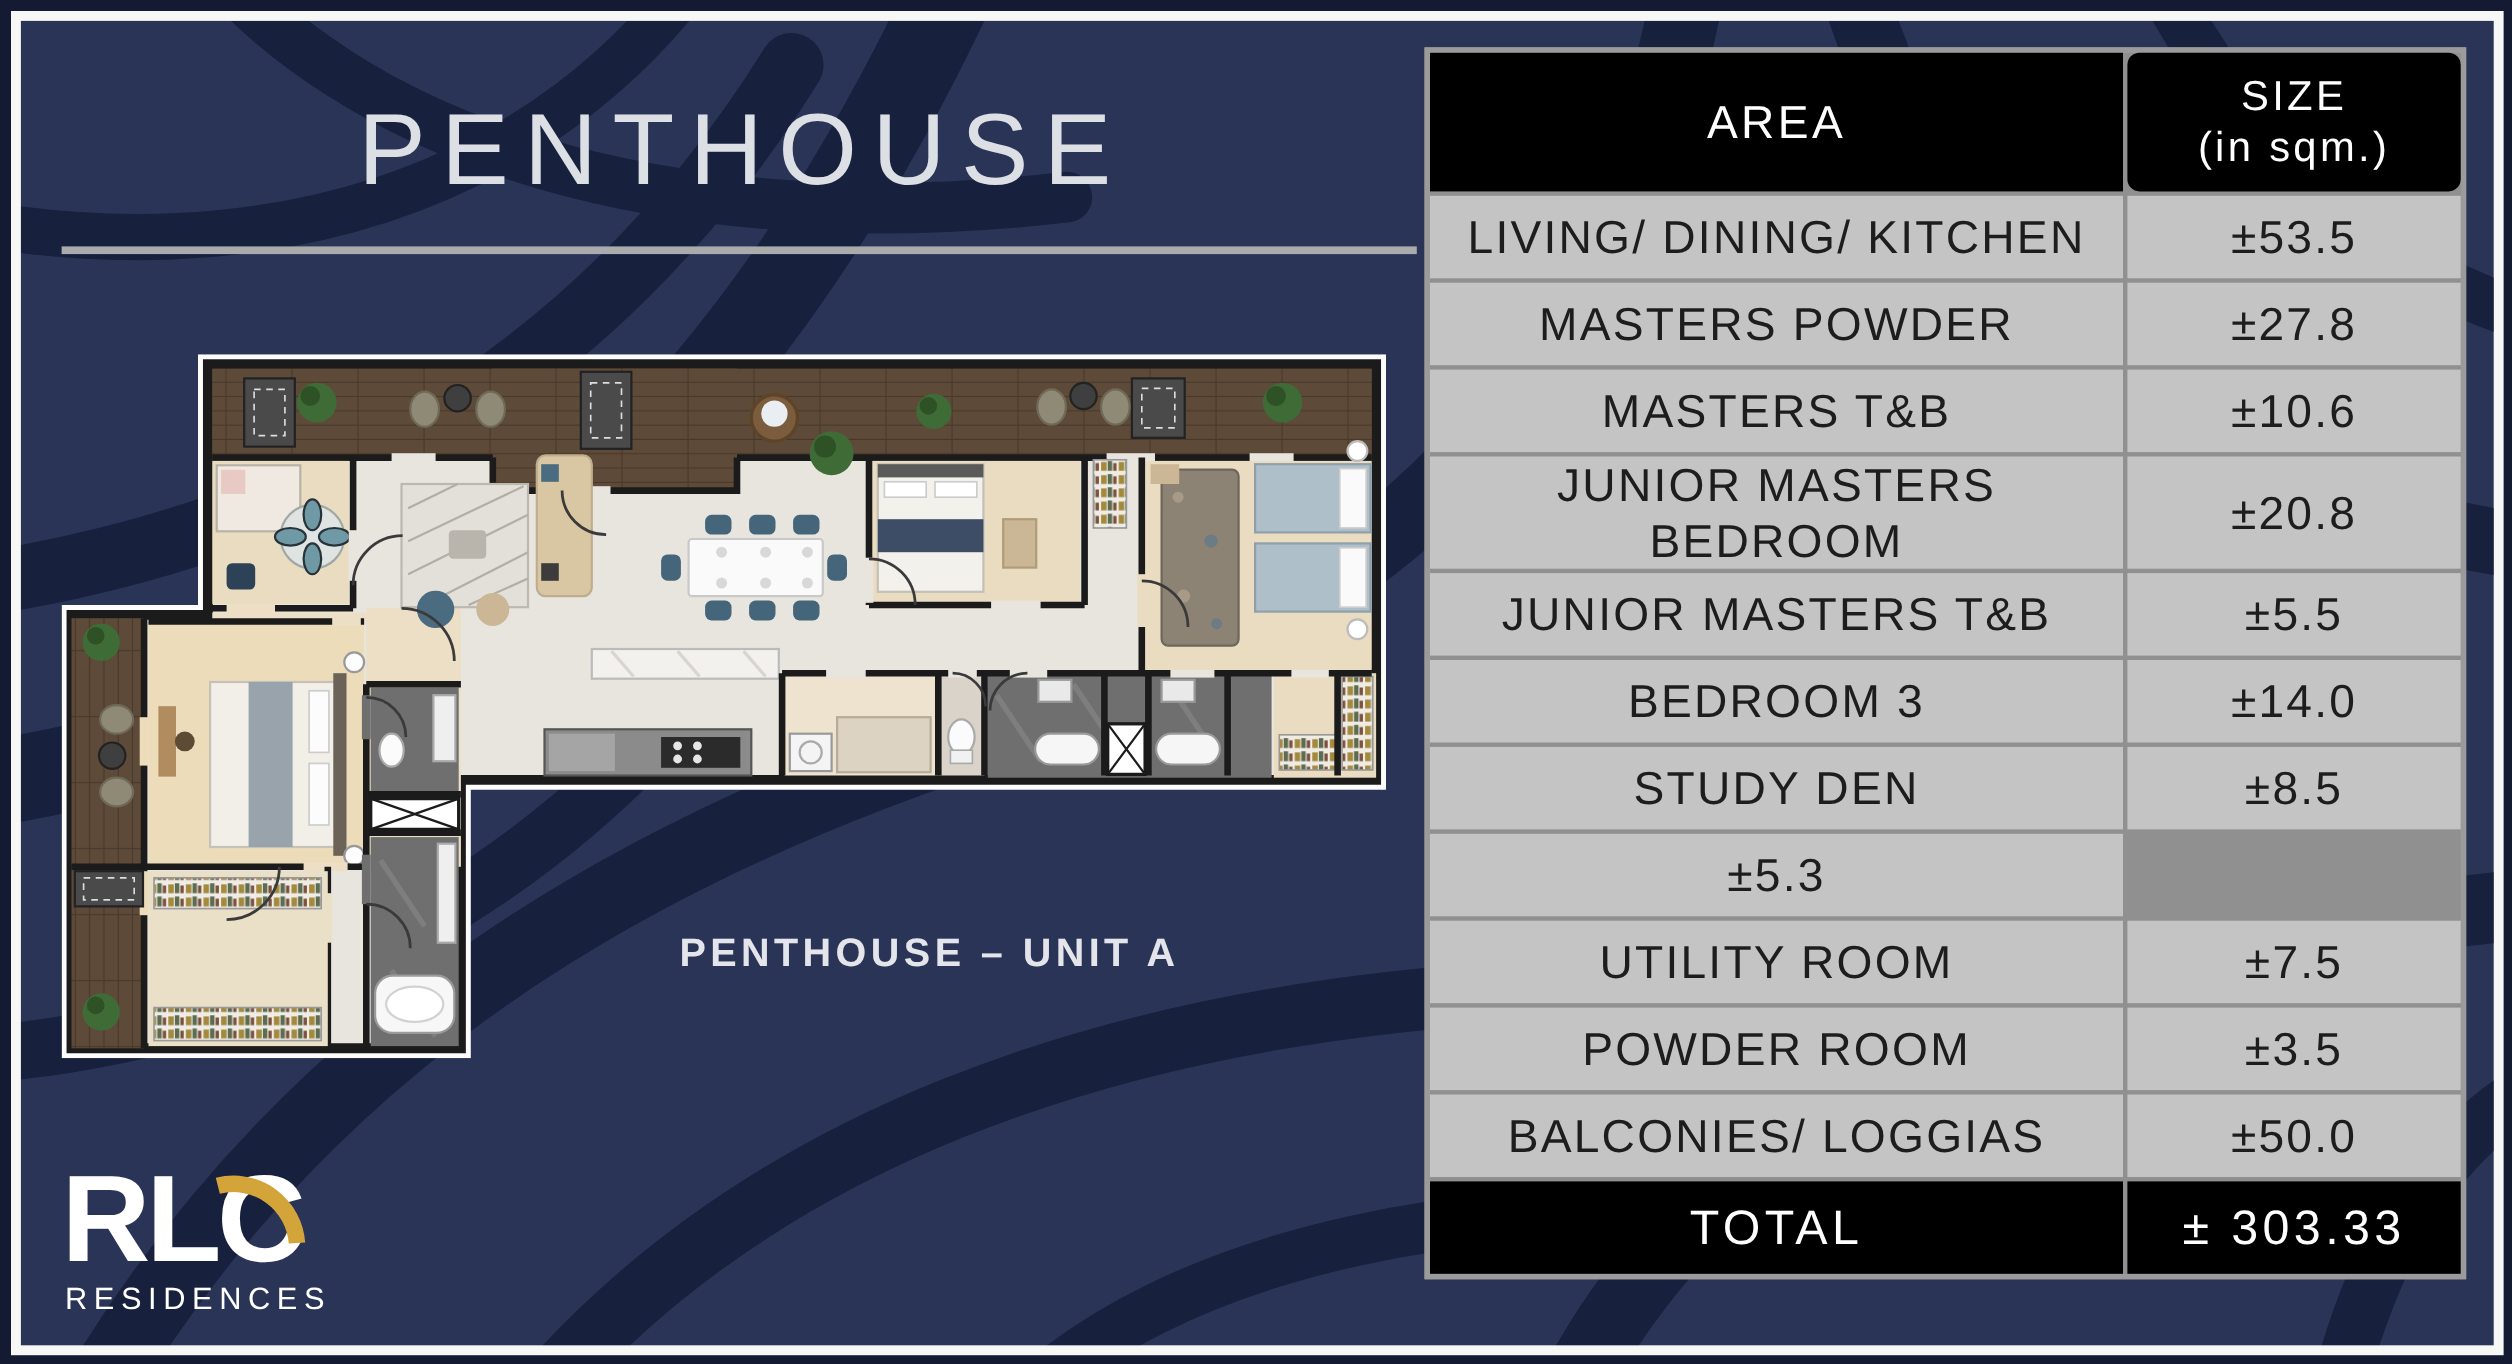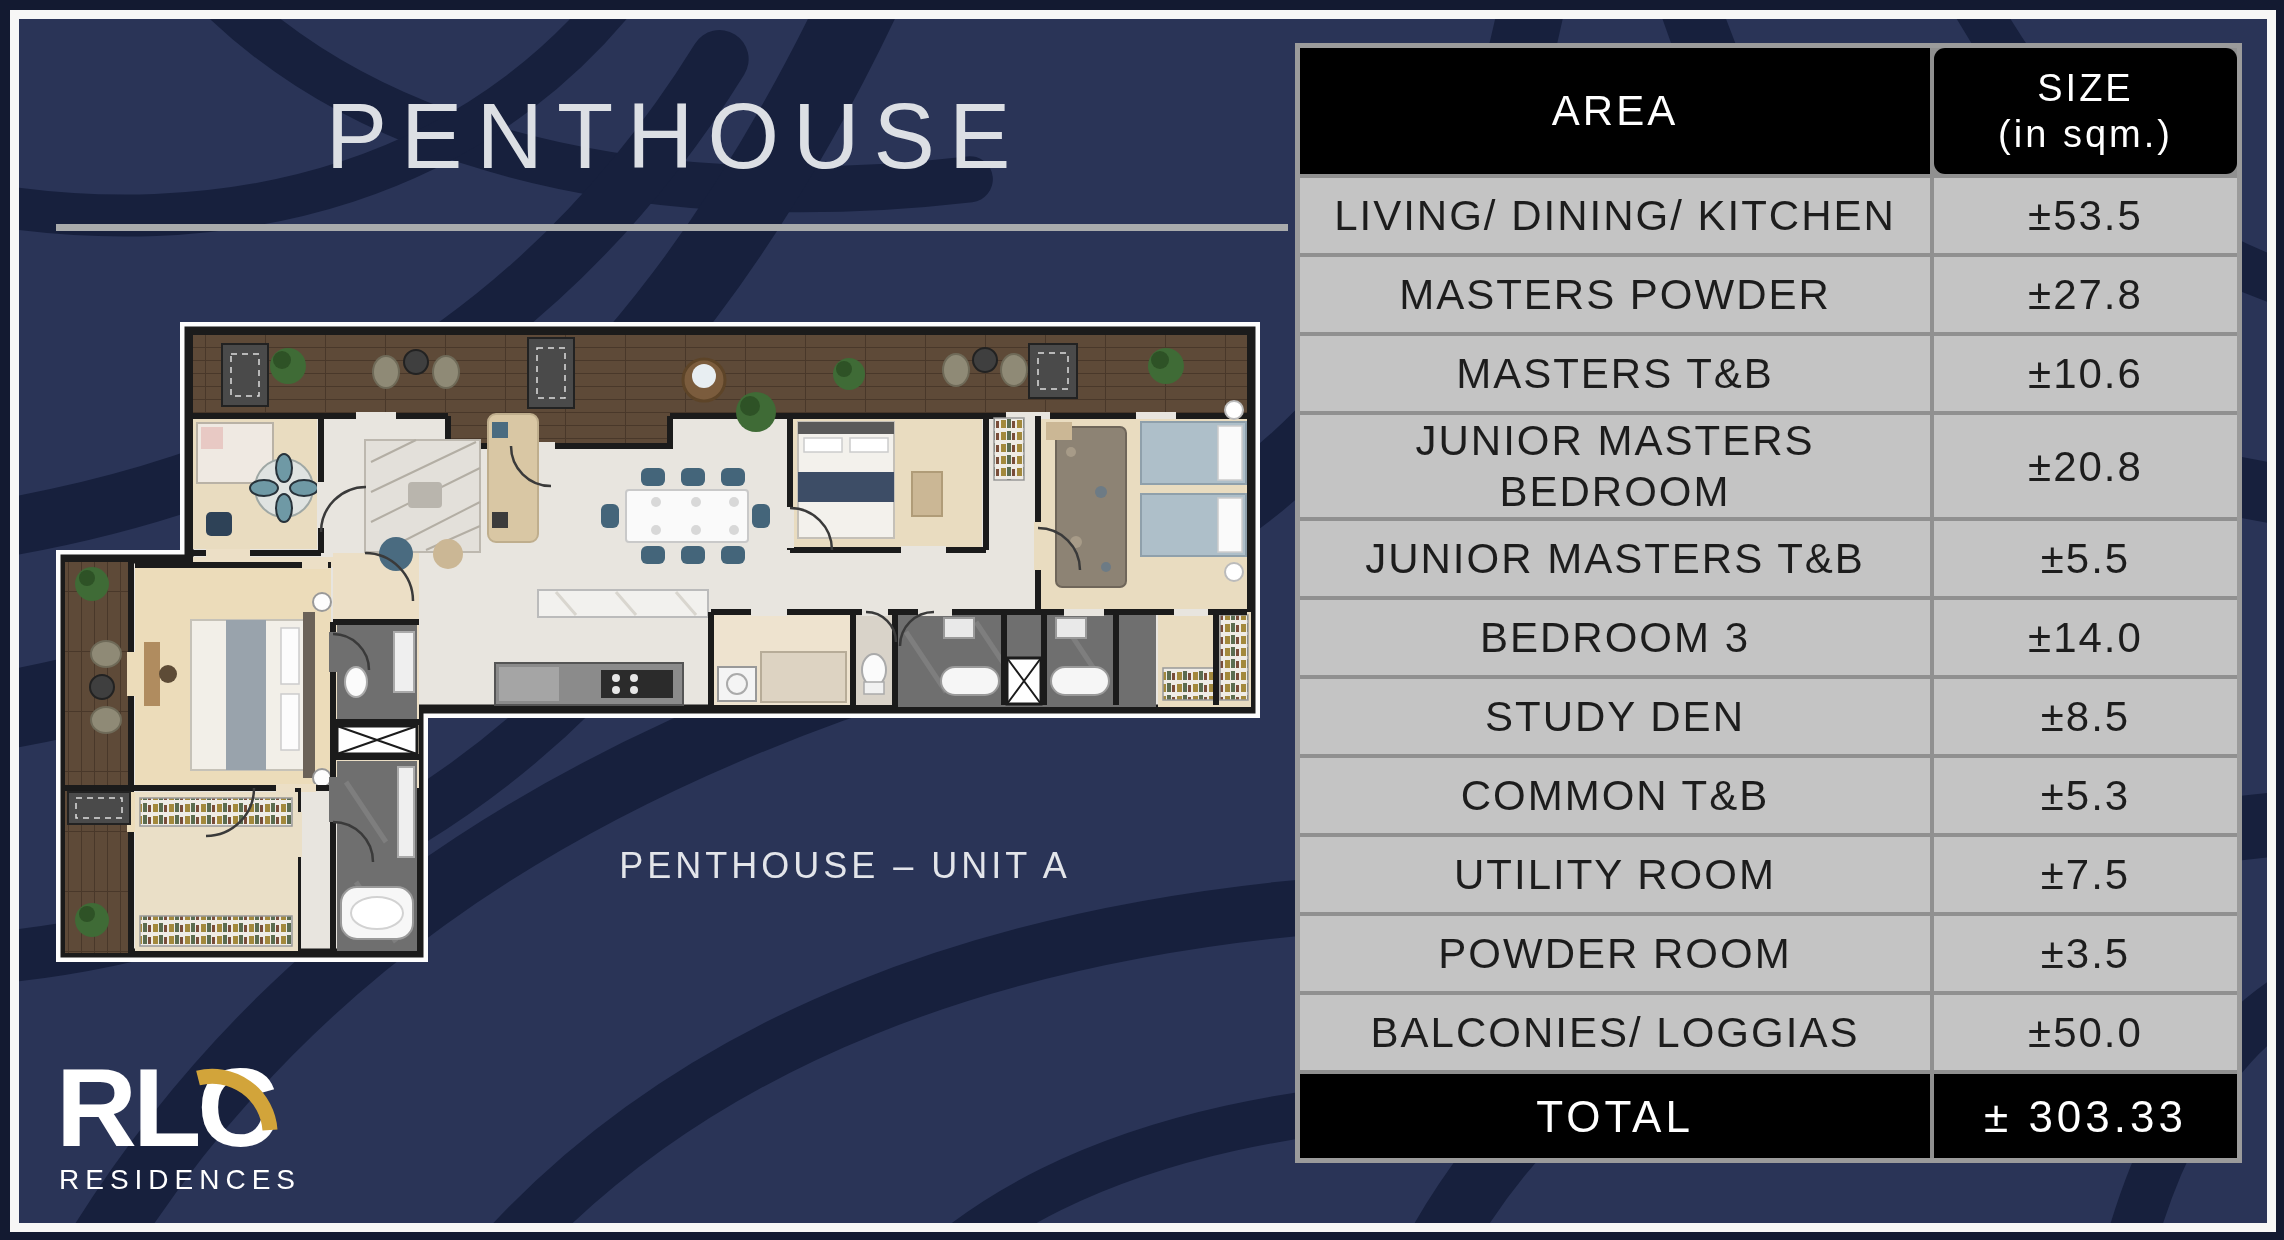--- a/index.html
+++ b/index.html
@@ -28,21 +28,21 @@
   .title-underline{
     left:56px;top:224px;width:1232px;height:7px;background:#a9abac;
   }
 
   
   .floorplan{left:56px;top:322px;width:1204px;height:640px;}
 
   
   .caption{
     left:560px;top:845px;width:570px;text-align:center;
-    font-size:36px;font-weight:400;letter-spacing:4px;color:#e3e5ea;white-space:nowrap;
+    font-size:36px;font-weight:700;letter-spacing:4px;color:#e3e5ea;white-space:nowrap;
   }
 
   
   .logo{left:56px;top:1046px;width:280px;}
   .logo-sub{
     margin-top:2px;margin-left:3px;
     font-size:28px;font-weight:400;letter-spacing:6px;color:#ffffff;
   }
 
   
@@ -417,21 +417,20 @@
     <div class="tcell">BEDROOM 3</div>
     <div class="tcell">±14.0</div>
   </div>
 
   <div class="trow">
     <div class="tcell">STUDY DEN</div>
     <div class="tcell">±8.5</div>
   </div>
 
   <div class="trow">
-    <div class="tcell">COMMON T&amp;B</div>
     <div class="tcell">±5.3</div>
   </div>
 
   <div class="trow">
     <div class="tcell">UTILITY ROOM</div>
     <div class="tcell">±7.5</div>
   </div>
 
   <div class="trow">
     <div class="tcell">POWDER ROOM</div>

